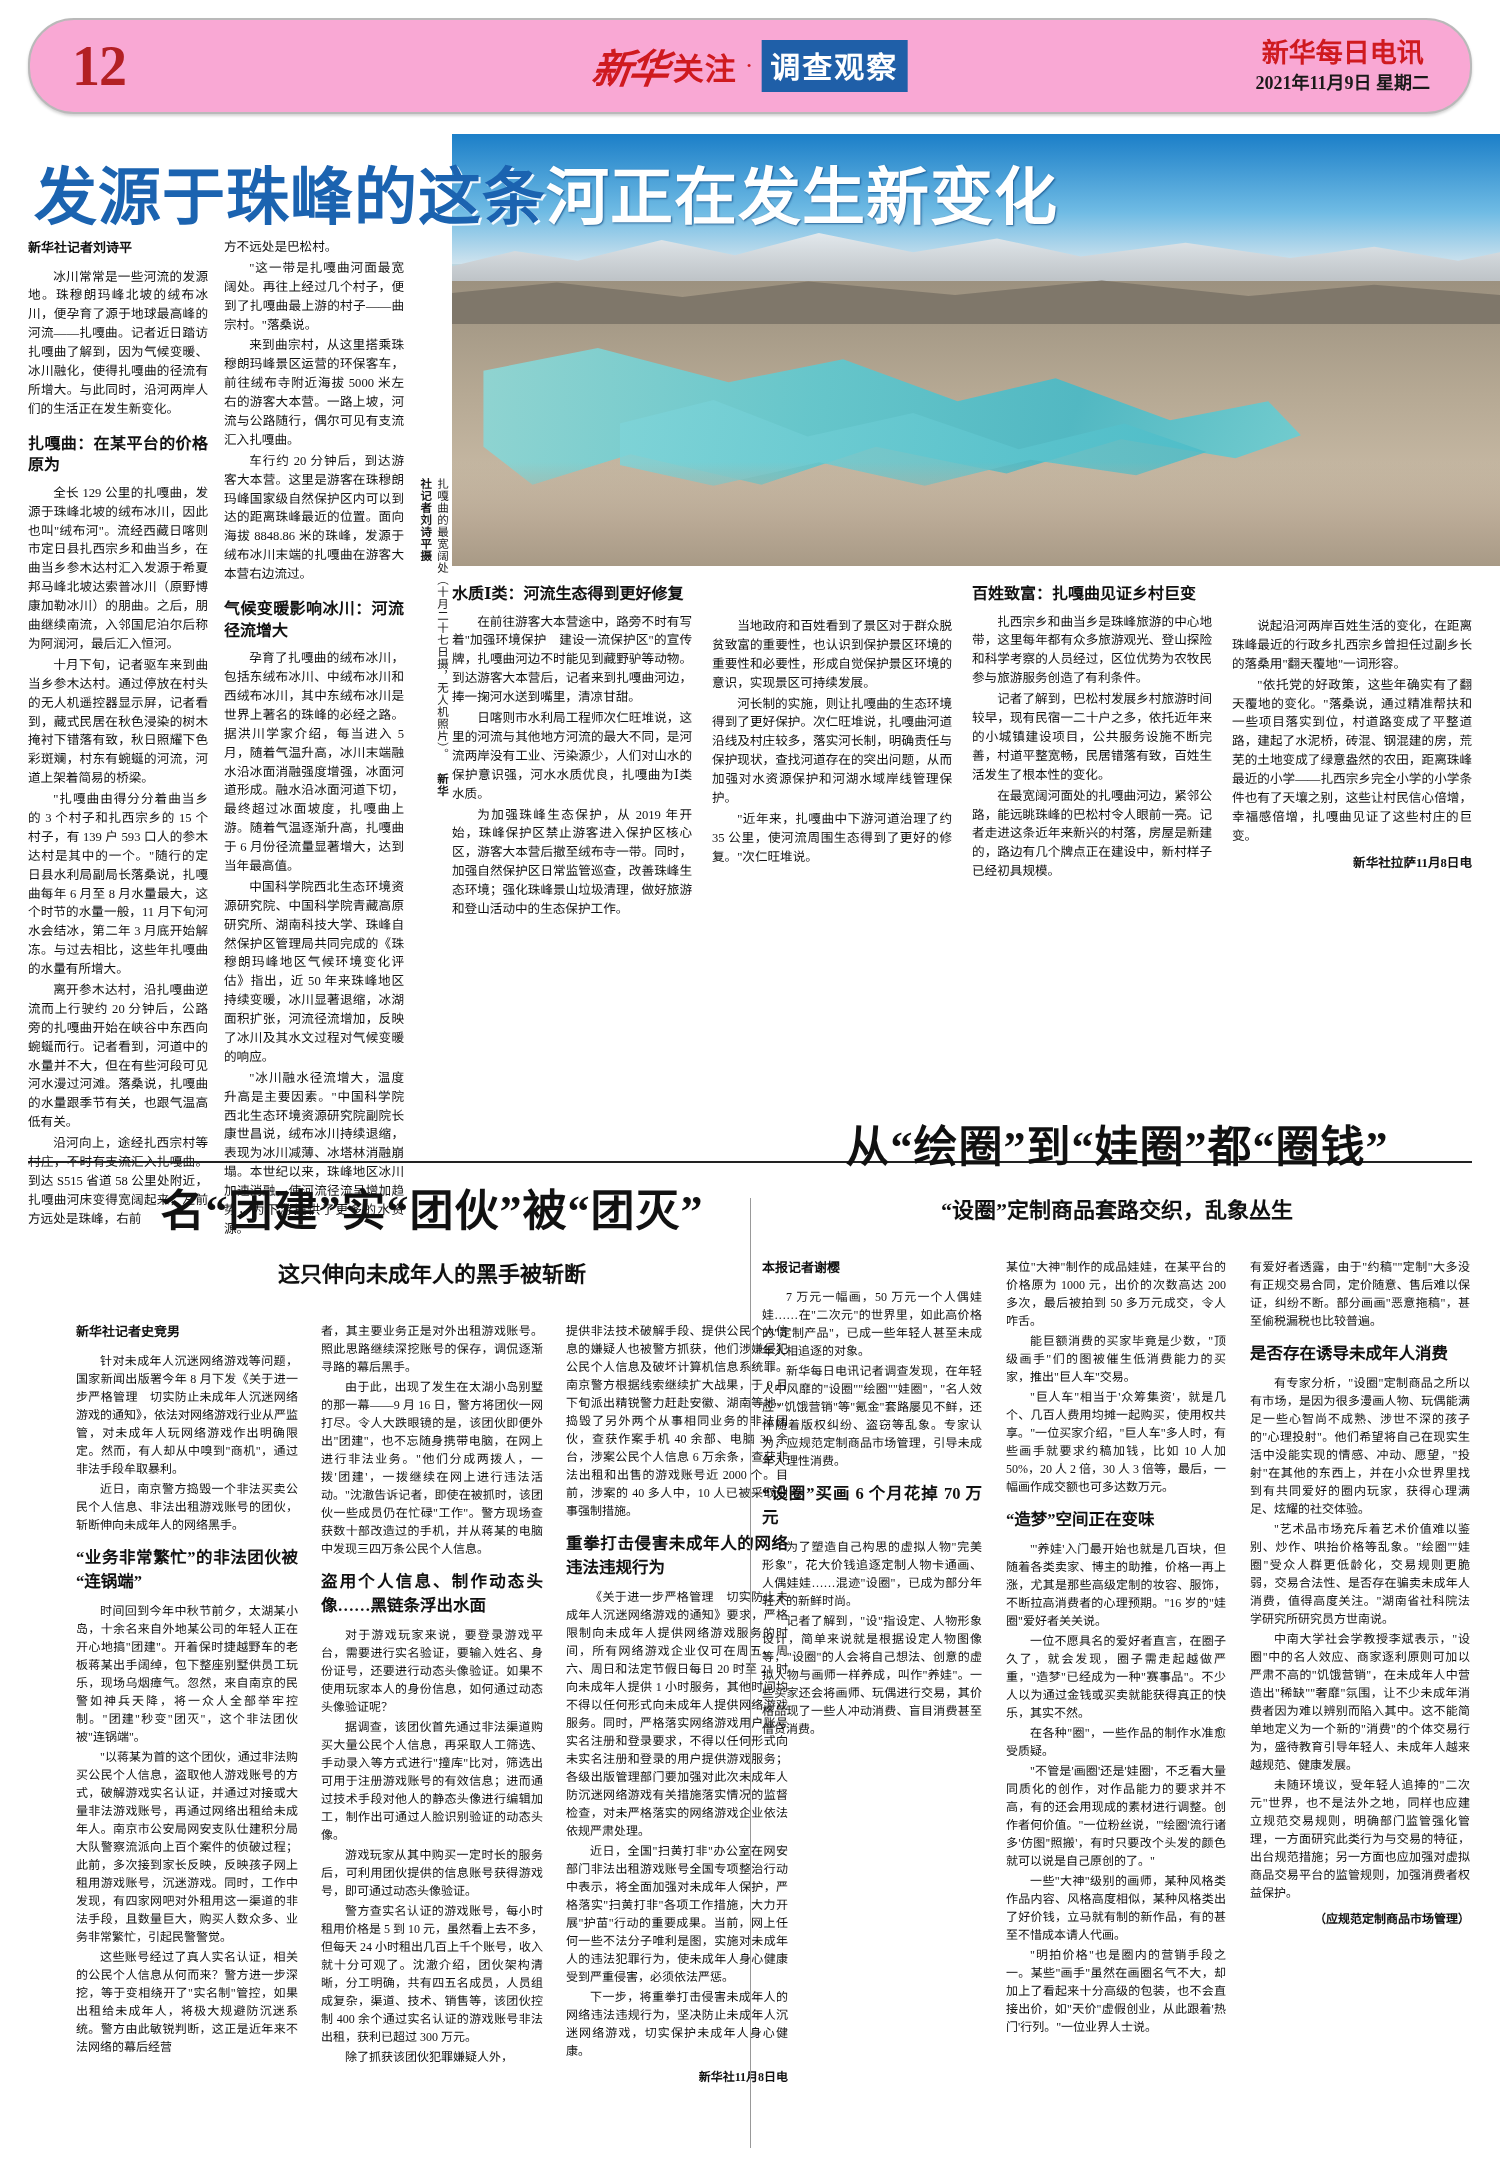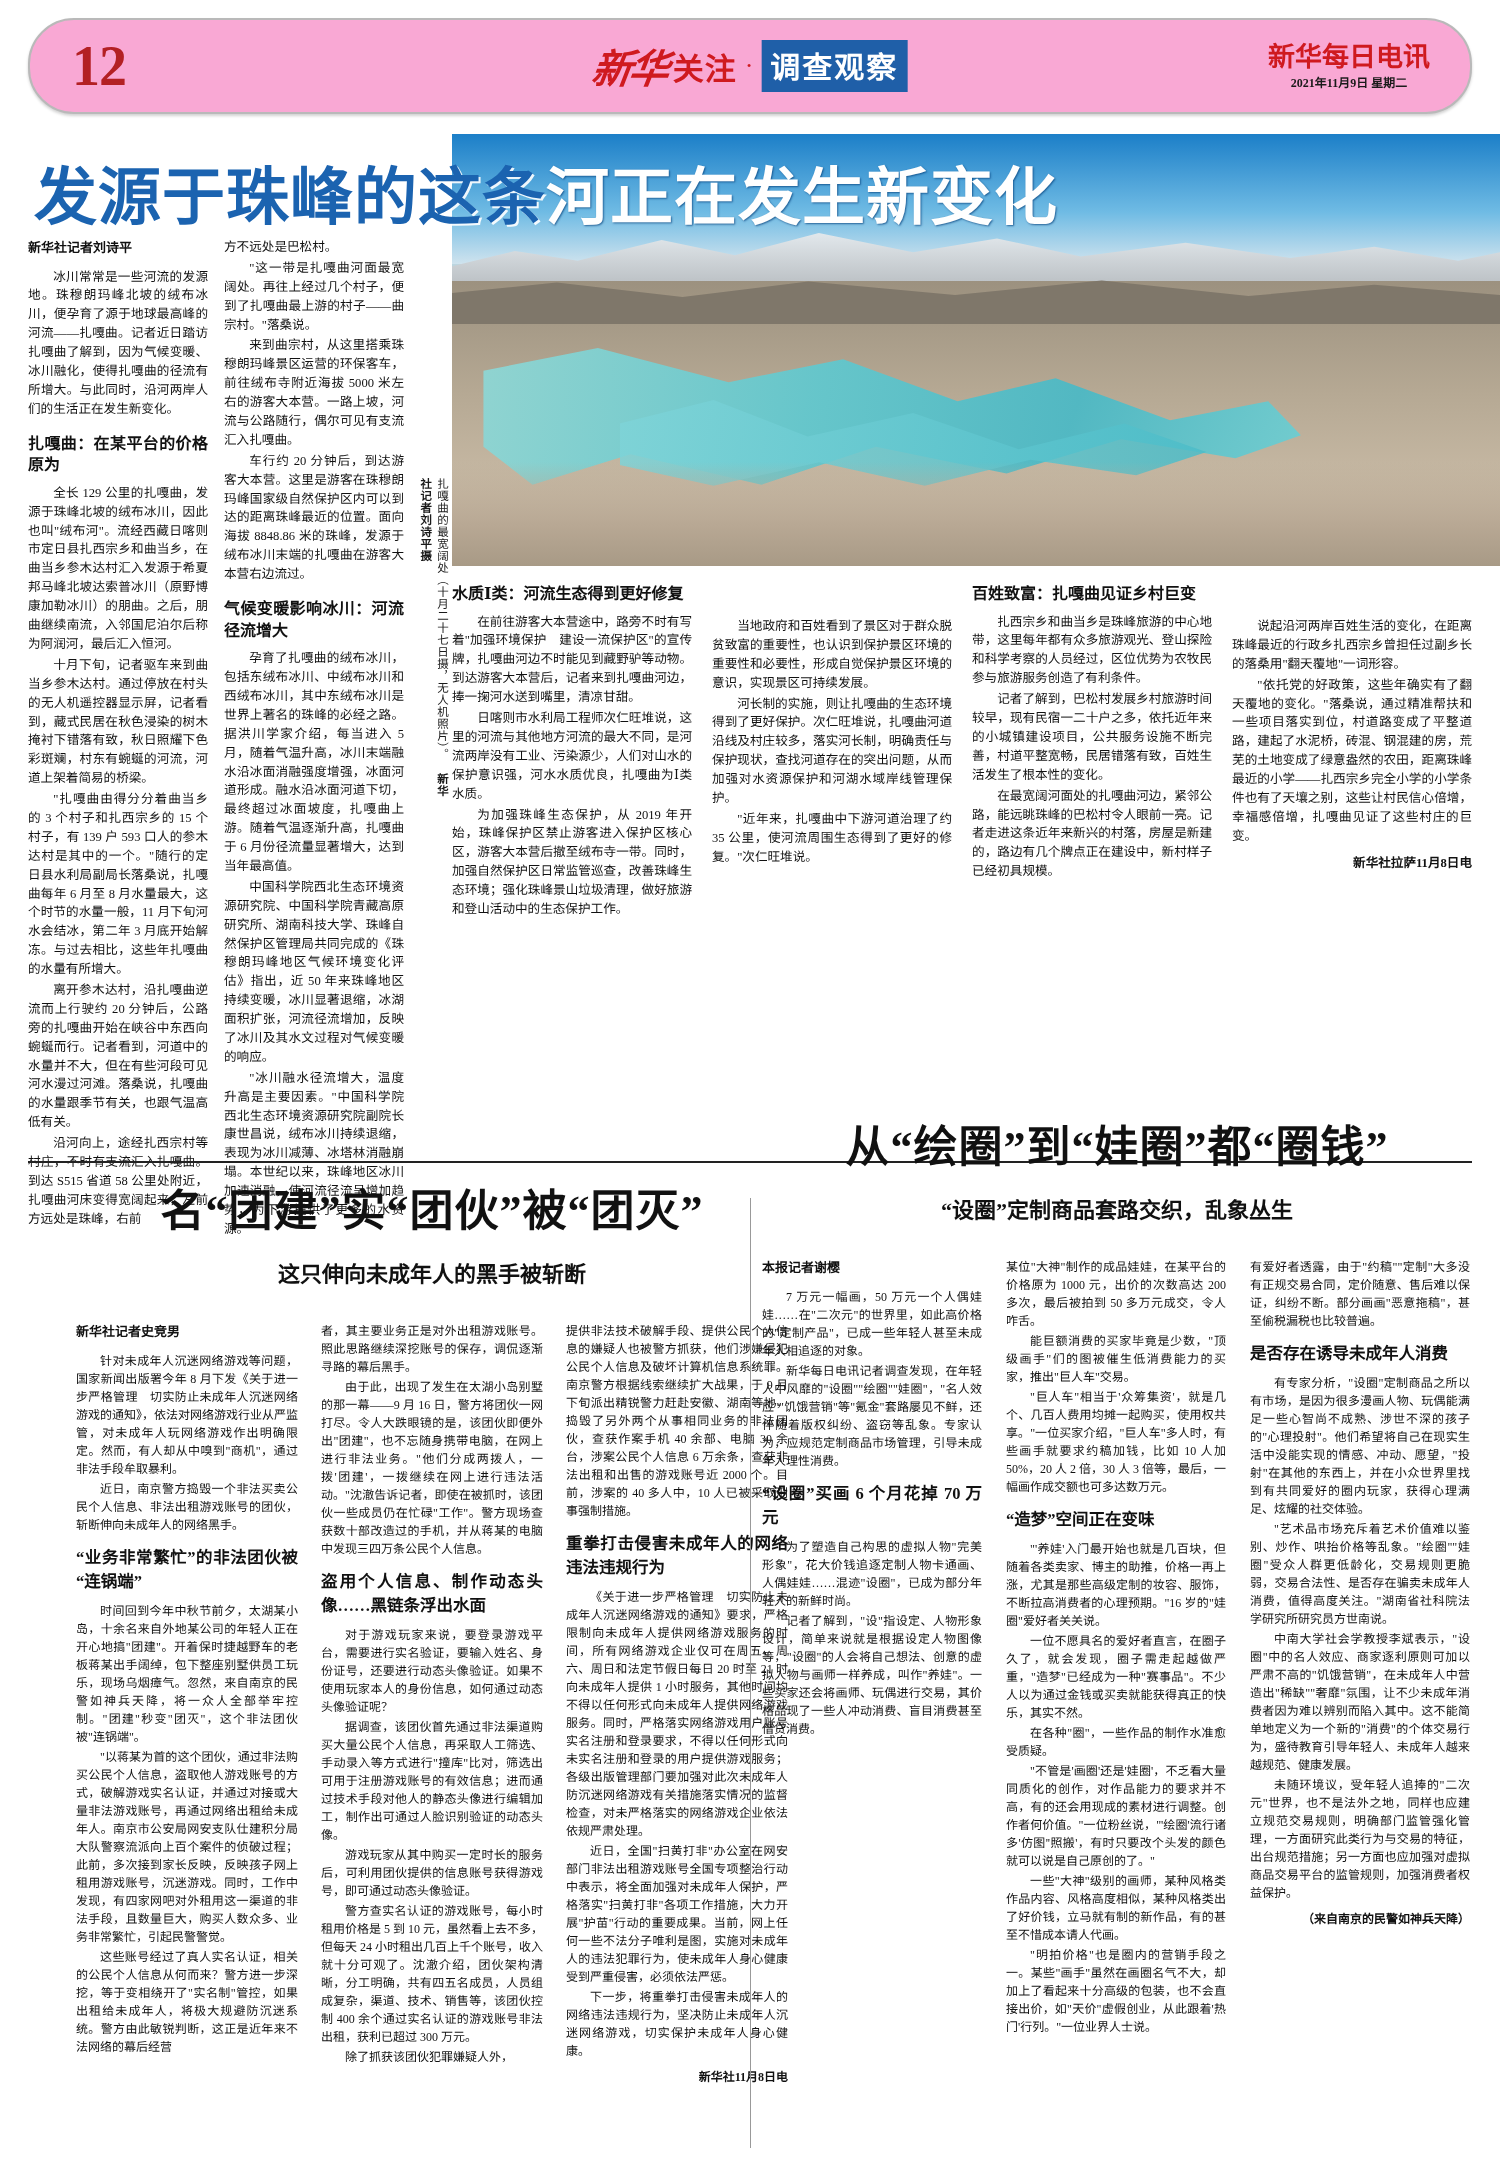--- a/index.html
+++ b/index.html
@@ -44,21 +44,21 @@
     font-size:30px;font-weight:700;color:#ffffff;
     background:#1f5fa8;padding:3px 9px 5px;letter-spacing:2px;
   }
   .brand{
     position:absolute;right:40px;text-align:center;line-height:1.15;
   }
   .brand .bname{
     font-family:"Liberation Serif",serif;
     font-size:27px;font-weight:700;color:#cf1a1f;letter-spacing:0px;
   }
-  .brand .bdate{font-size:12px;color:#1a1a1a;font-weight:700;margin-top:4px;letter-spacing:0px;text-align:center;}
+  .brand .bdate{font-size:18px;color:#1a1a1a;font-weight:700;margin-top:4px;letter-spacing:0px;text-align:center;}
 
   
   .lead-wrap{position:relative;height:96px;margin-top:26px;}
   .lead-head{
     position:absolute;left:6px;top:-4px;
     font-size:63px;font-weight:700;letter-spacing:1px;
     color:#1b63b0;line-height:1;
     text-shadow:2px 2px 0 rgba(255,255,255,.9);
     white-space:nowrap;
     z-index:5;
@@ -282,18 +282,18 @@
         <p>"明拍价格"也是圈内的营销手段之一。某些"画手"虽然在画圈名气不大，却加上了看起来十分高级的包装，也不会直接出价，如"天价"虚假创业，从此跟着'热门'行列。"一位业界人士说。</p>
       </div>
 
       <div class="bcol" style="left:488px;width:220px;">
         <p style="text-indent:0;">有爱好者透露，由于"约稿""定制"大多没有正规交易合同，定价随意、售后难以保证，纠纷不断。部分画画"恶意拖稿"，甚至偷税漏税也比较普遍。</p>
         <div class="bsub-h">是否存在诱导未成年人消费</div>
         <p>有专家分析，"设圈"定制商品之所以有市场，是因为很多漫画人物、玩偶能满足一些心智尚不成熟、涉世不深的孩子的"心理投射"。他们希望将自己在现实生活中没能实现的情感、冲动、愿望，"投射"在其他的东西上，并在小众世界里找到有共同爱好的圈内玩家，获得心理满足、炫耀的社交体验。</p>
         <p>"艺术品市场充斥着艺术价值难以鉴别、炒作、哄抬价格等乱象。"绘圈""娃圈"受众人群更低龄化，交易规则更脆弱，交易合法性、是否存在骗卖未成年人消费，值得高度关注。"湖南省社科院法学研究所研究员方世南说。</p>
         <p>中南大学社会学教授李斌表示，"设圈"中的名人效应、商家逐利原则可加以严肃不高的"饥饿营销"，在未成年人中营造出"稀缺""奢靡"氛围，让不少未成年消费者因为难以辨别而陷入其中。这不能简单地定义为一个新的"消费"的个体交易行为，盛待教育引导年轻人、未成年人越来越规范、健康发展。</p>
         <p>未随环境议，受年轻人追捧的"二次元"世界，也不是法外之地，同样也应建立规范交易规则，明确部门监管强化管理，一方面研究此类行为与交易的特征，出台规范措施；另一方面也应加强对虚拟商品交易平台的监管规则，加强消费者权益保护。</p>
-        <p class="dateline">（来自南京的民警如神兵天降）</p>
+        <p class="dateline">（应规范定制商品市场管理）</p>
       </div>
     </div>
   </div>
 
 </div>
 
 </body></html>

